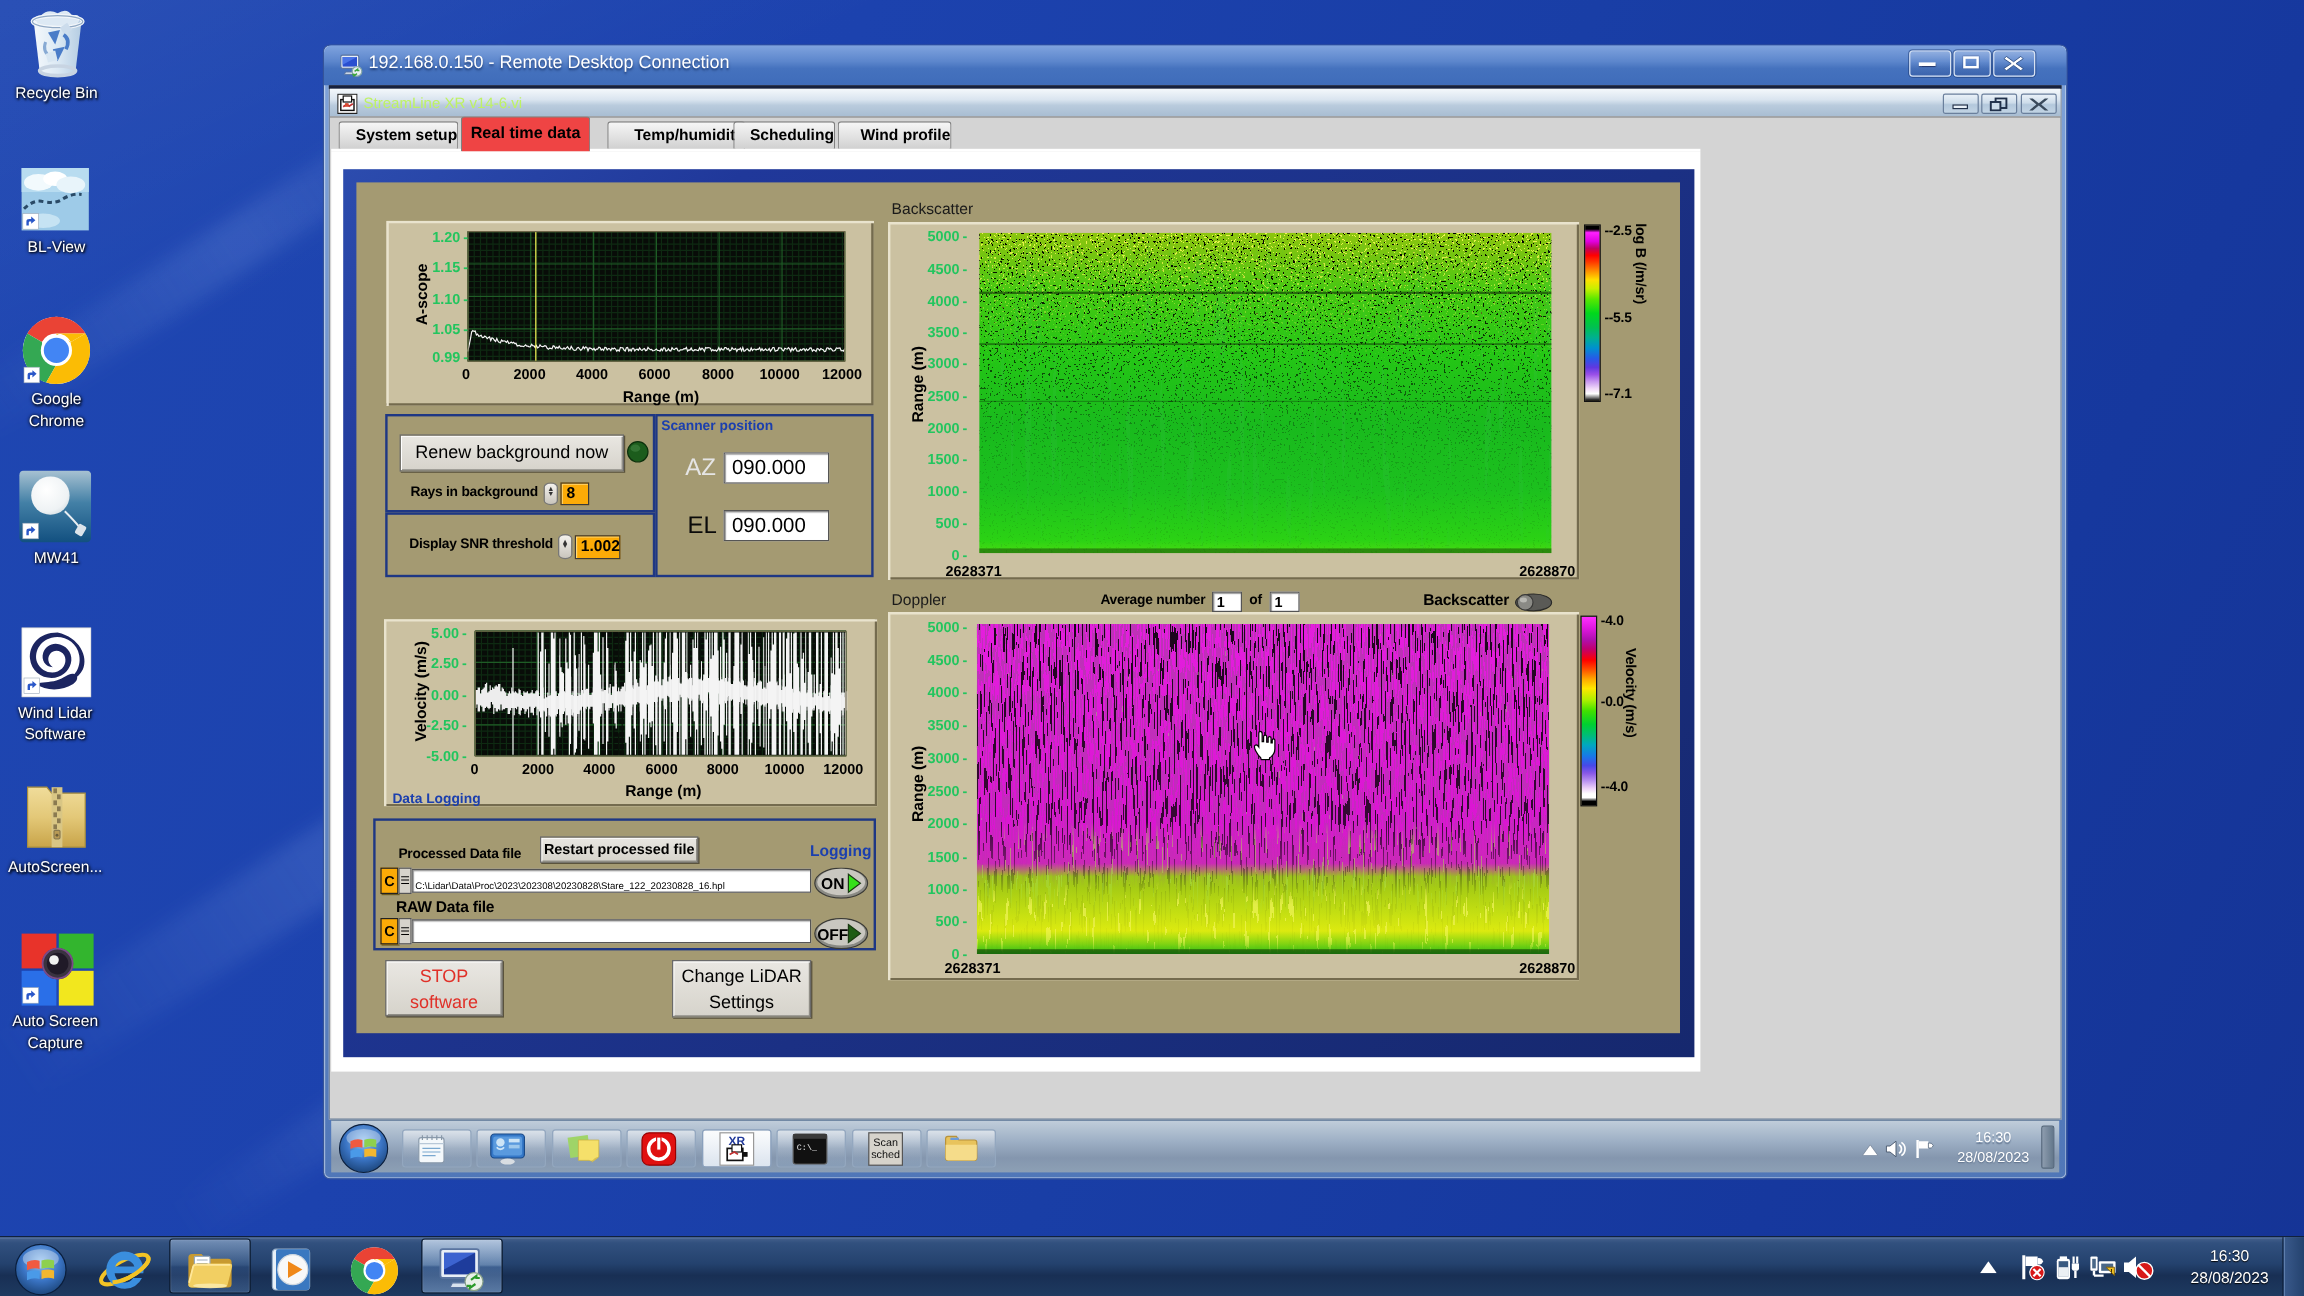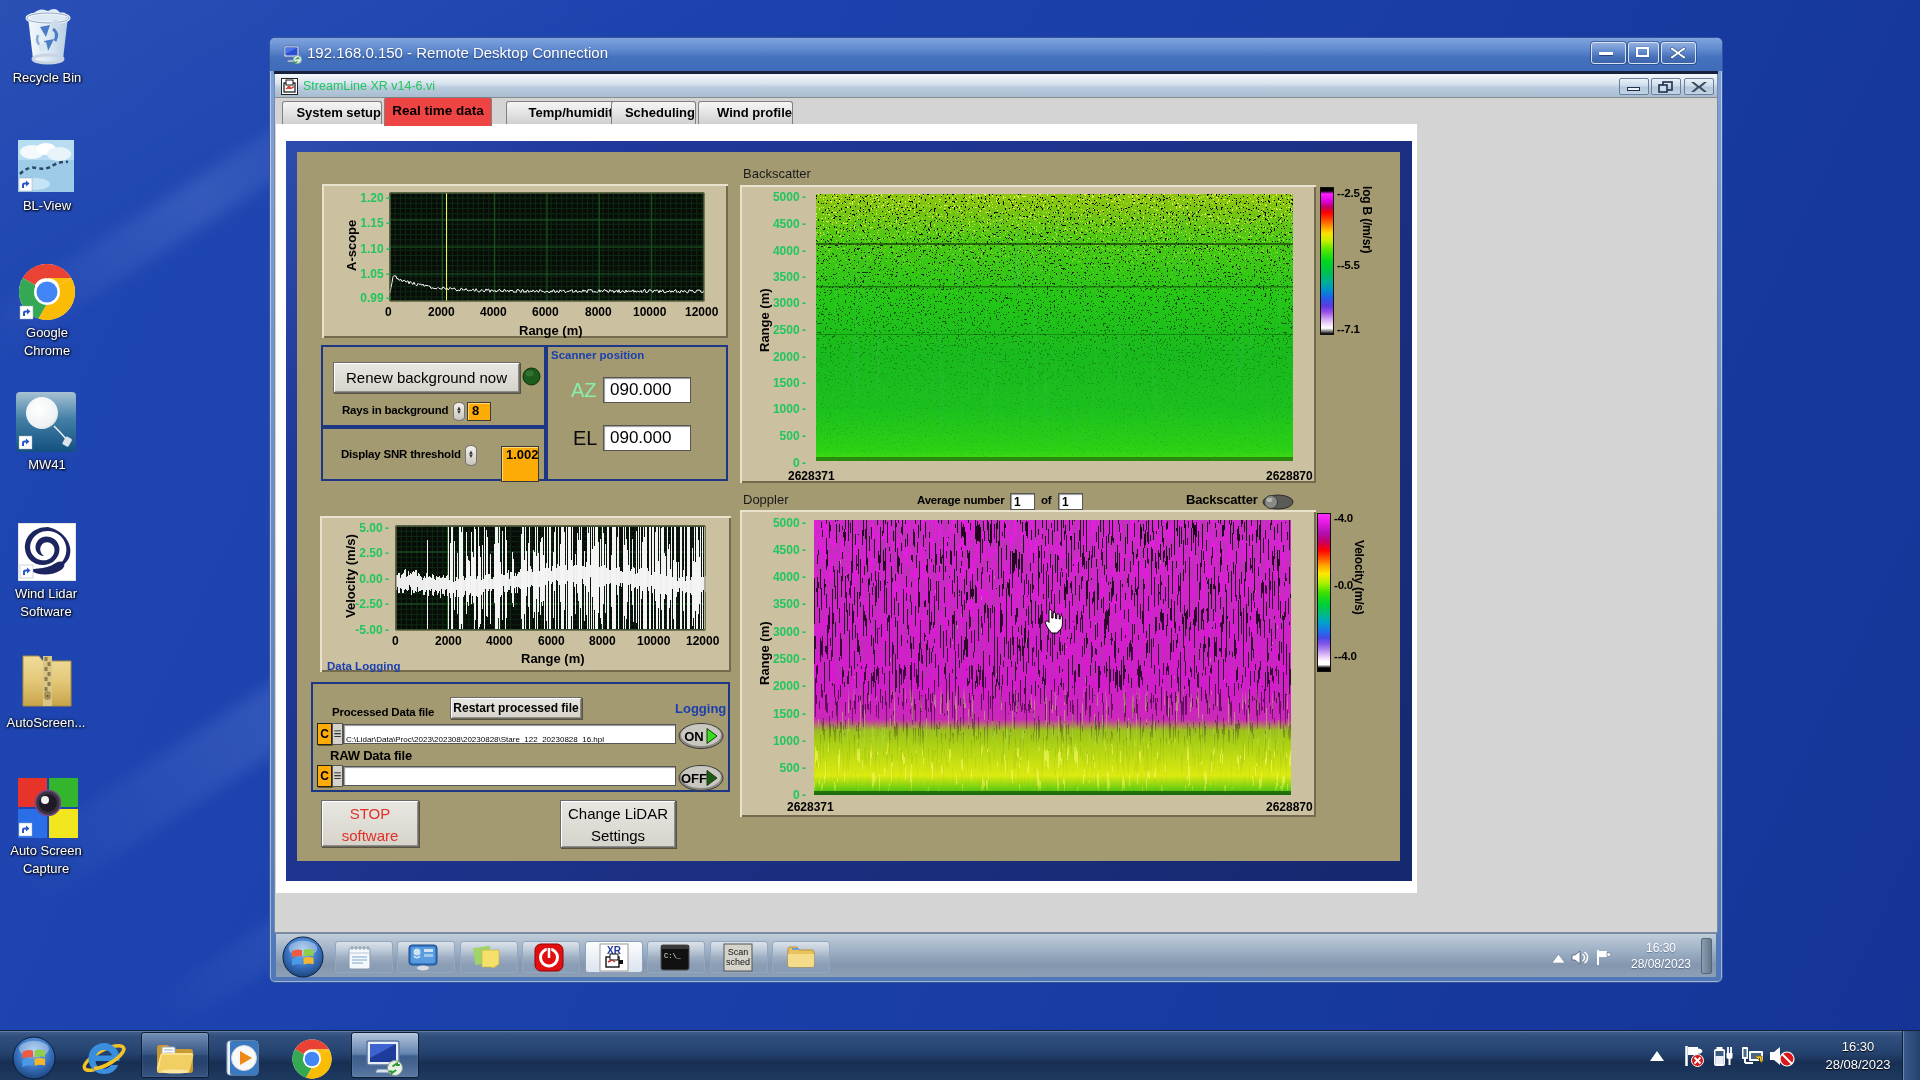--- a/index.html
+++ b/index.html
@@ -186,21 +186,21 @@
 <div class="slwin"></div>
 <div class="abs" style="left:274px;top:71px;width:1444px;height:3px;background:#16213e"></div>
 <div class="sltitle"></div>
 <svg class="abs" style="left:281px;top:78px" width="17" height="17" viewBox="0 0 17 17">
 <rect x="0.5" y="0.5" width="16" height="16" fill="#fff" stroke="#222"></rect>
 <rect x="3" y="5" width="11" height="9" fill="#fff" stroke="#111" stroke-width="1.2"></rect>
 <rect x="5" y="2" width="7" height="5" fill="#fff" stroke="#111"></rect>
 <path d="M5 11 l3 -2 2 1.5 3 -2" stroke="#c03030" stroke-width="1.4" fill="none"></path>
 <rect x="6.5" y="8" width="3" height="3" fill="#d84a30"></rect>
 </svg>
-<div class="abs" style="left:303px;top:79px;color:#22c55e;font-size:12.5px">StreamLine XR v14-6.vi</div>
+<div class="abs" style="left:303px;top:79px;color:#bef264;font-size:12.5px">StreamLine XR v14-6.vi</div>
 <div class="slbtn" style="left:1619px"></div>
 <div class="slbtn" style="left:1651px"></div>
 <div class="slbtn" style="left:1684px"></div>
 <div class="abs" style="left:1627px;top:87px;width:13px;height:4px;background:#e9f1f8;border:1px solid #20304a"></div>
 <svg class="abs" style="left:1656px;top:81px" width="20" height="12" viewBox="0 0 20 12">
     <rect x="7" y="1" width="9" height="8" fill="none" stroke="#20304a" stroke-width="1.6"></rect>
     <rect x="3" y="4" width="8" height="7" fill="#cddcea" stroke="#20304a" stroke-width="1.6"></rect>
   </svg>
 <svg class="abs" style="left:1690px;top:81px" width="18" height="12" viewBox="0 0 18 12">
     <path d="M2 1 L7 5 L12 1 L15 1 L9 6 L15 11 L12 11 L7 7 L2 11 L-1 11 L5 6 L-1 1 Z" fill="#3a4a5c" transform="translate(2 0)"></path>
@@ -339,24 +339,24 @@
 <div class="btn3d" style="left:333px;top:362px;width:187px;height:31px;font-size:15px;line-height:29px">Renew background now</div>
 <svg class="abs" style="left:522px;top:367px" width="19" height="19">
     <circle cx="9.5" cy="9.5" r="8.5" fill="#1c5c1c" stroke="#0c300c"></circle>
     <ellipse cx="7.5" cy="6.5" rx="4" ry="3" fill="#3a7a3a" opacity="0.8"></ellipse>
   </svg>
 <div class="klab" style="left:342px;top:404px">Rays in background</div>
 <div class="spin" style="left:453px;top:402px;height:19px;padding-top:3px">▲<br>▼</div>
 <div class="amber" style="left:467px;top:402px;width:24px;height:19px">8</div>
 <div class="klab" style="left:341px;top:448px">Display SNR threshold</div>
 <div class="spin" style="left:465px;top:445px;height:21px;padding-top:4px">▲<br>▼</div>
-<div class="amber" style="left:501px;top:446px;width:38px;height:36px">1.002</div>
+<div class="amber" style="left:479px;top:446px;width:38px;height:20px">1.002</div>
 <div class="blubox" style="left:546px;top:345px;width:182px;height:136px"></div>
 <div class="blab" style="left:551px;top:349px">Scanner position</div>
-<div class="abs" style="left:571px;top:379px;font-size:20px;color:#86efac">AZ</div>
+<div class="abs" style="left:571px;top:379px;font-size:20px;color:#e5e5e5">AZ</div>
 <div class="wfield" style="left:603px;top:377px;width:88px;height:26px;font-size:17px;color:#000;padding:2px 0 0 6px">090.000</div>
 <div class="abs" style="left:573px;top:427px;font-size:20px;color:#0a0a0a">EL</div>
 <div class="wfield" style="left:603px;top:425px;width:88px;height:26px;font-size:17px;color:#000;padding:2px 0 0 6px">090.000</div>
 <div class="chartbox" style="left:320px;top:516px;width:411px;height:156px"></div>
 <svg class="abs" style="left:320px;top:516px" width="411" height="156" viewBox="320 516 411 156">
 <rect x="396" y="526" width="309" height="104" fill="#080c08"></rect>
 <g stroke="#0e2a12" stroke-width="1">
       <line x1="396.0" y1="526" x2="396.0" y2="630"></line>
       <line x1="401.2" y1="526" x2="401.2" y2="630"></line>
       <line x1="406.4" y1="526" x2="406.4" y2="630"></line>

